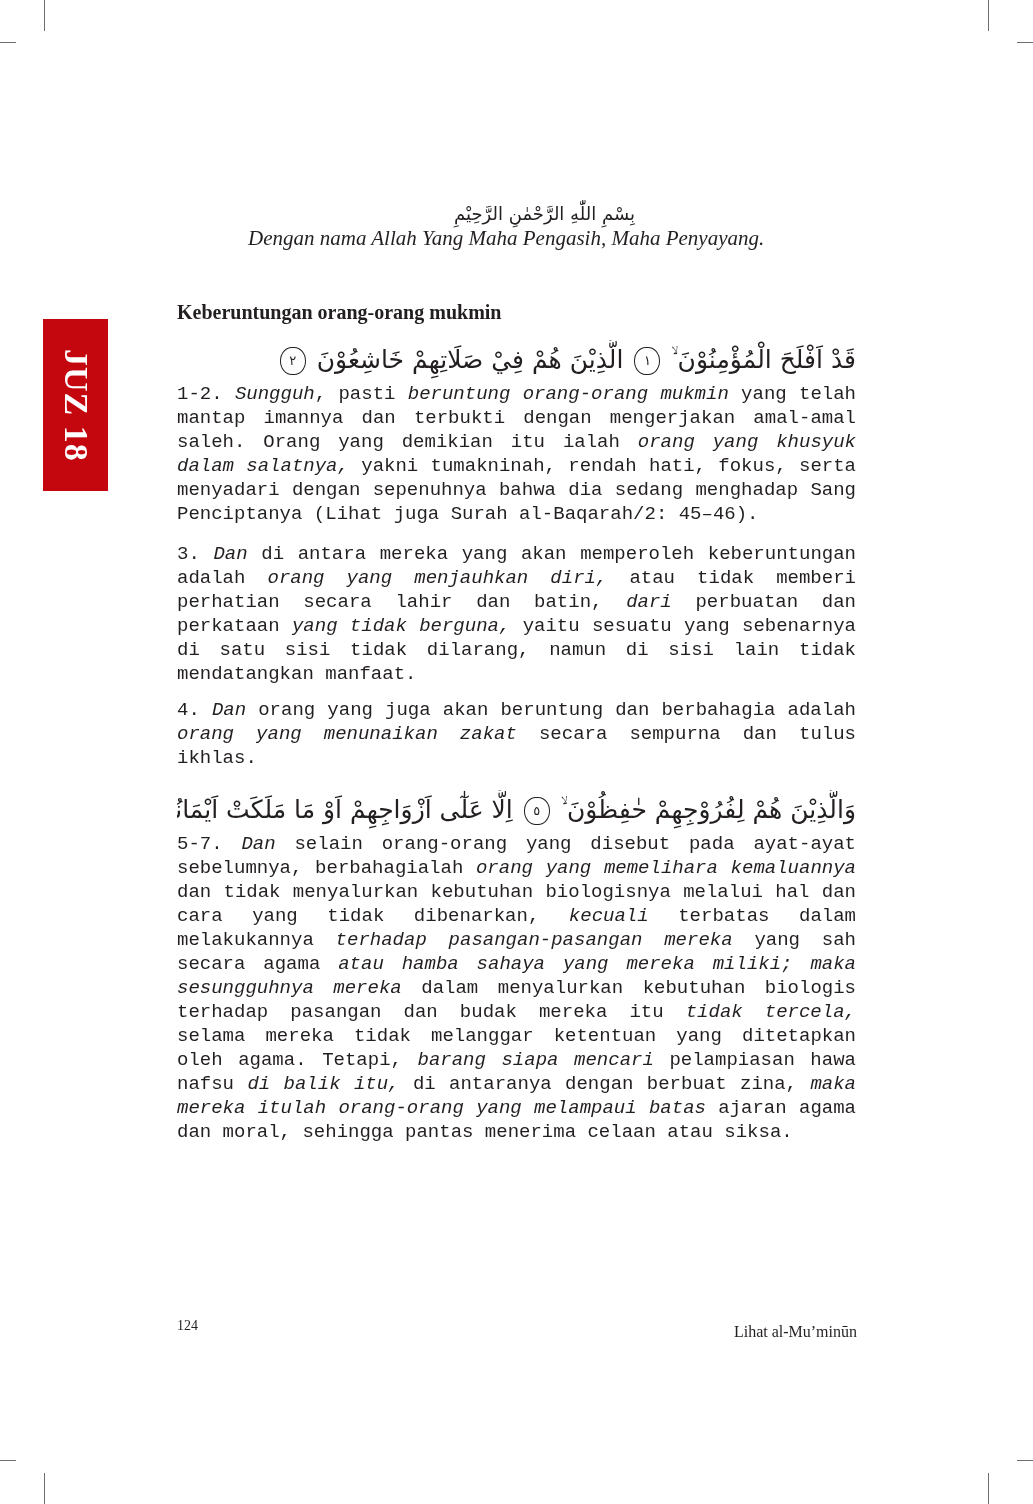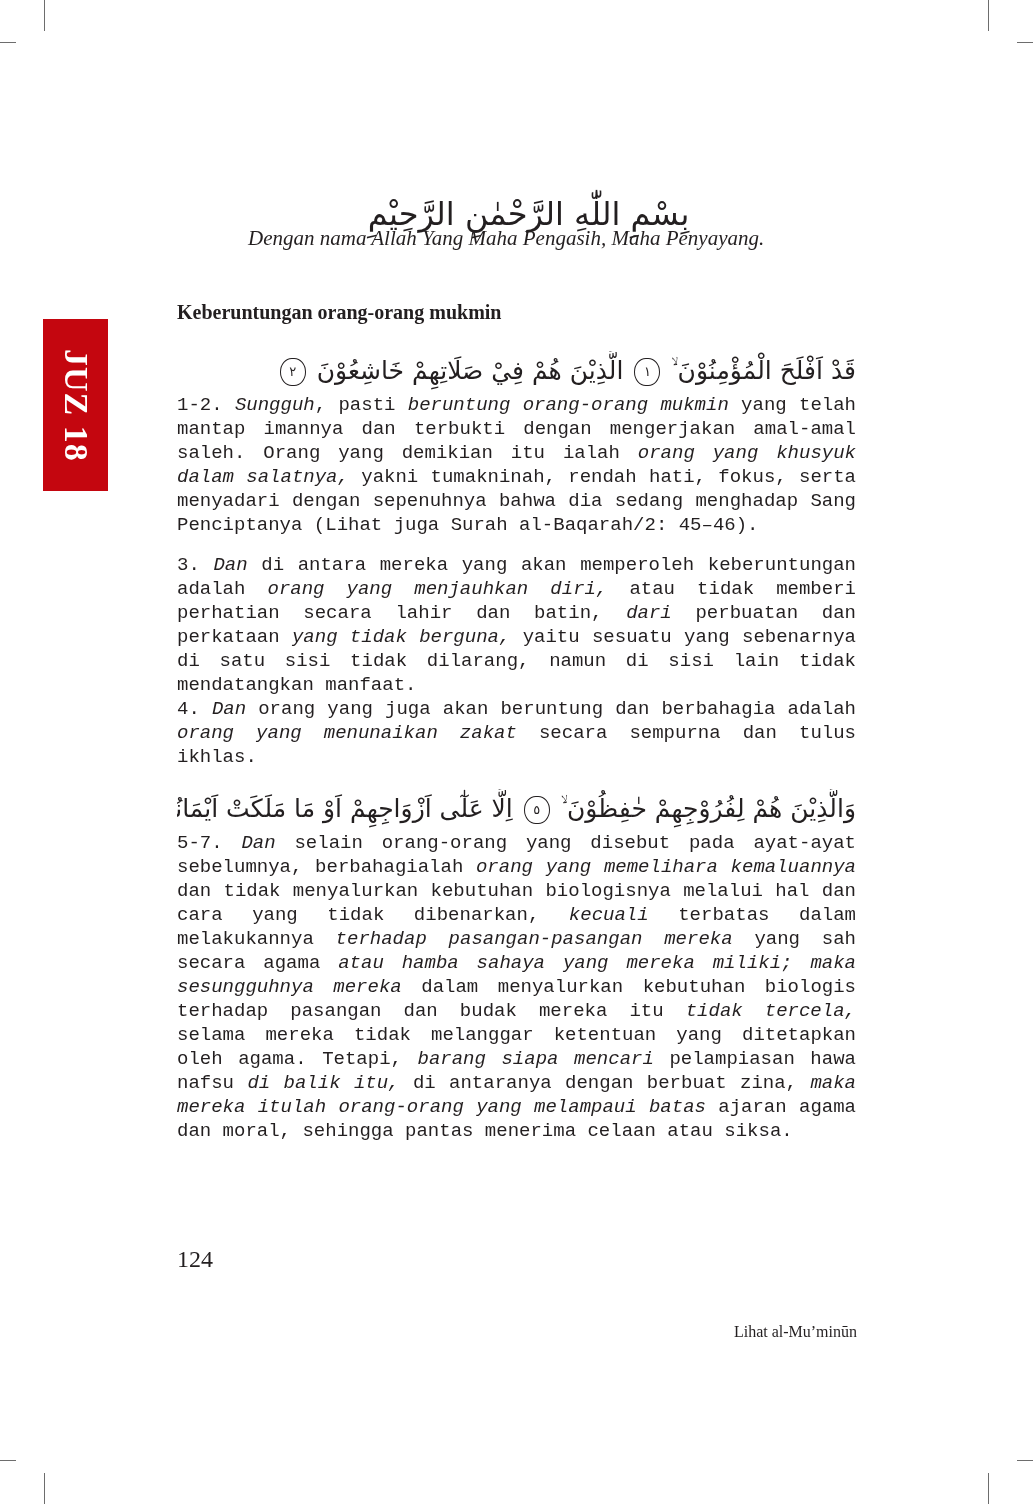--- a/index.html
+++ b/index.html
@@ -5,33 +5,33 @@
   html, body { margin: 0; padding: 0; background: #ffffff; }
   body { width: 1033px; height: 1504px; position: relative; overflow: hidden;
          font-family: "Liberation Serif", "DejaVu Serif", serif; color: #231f20; }
   .crop { position: absolute; background: #6d6d6d; }
   .crop.v { width: 1px; height: 31px; }
   .crop.h { height: 1px; width: 16px; }
   .juz-tab { position: absolute; left: 43px; top: 319px; width: 65px; height: 172px;
              background: #c4060f; display: flex; align-items: center; justify-content: center; }
   .juz-tab span { color: #ffffff; font-weight: bold; font-size: 34px; letter-spacing: 1px;
                   writing-mode: vertical-rl; white-space: nowrap; font-family: "Liberation Serif", serif; }
-  .basmalah { position: absolute; left: 0; width: 927px; top: 196px; text-align: center;
-              direction: rtl; font-family: "DejaVu Sans", sans-serif; font-size: 32px; line-height: 36px; }
+  .basmalah { position: absolute; left: 16px; width: 927px; top: 196px; text-align: center;
+              direction: rtl; font-family: "DejaVu Sans", sans-serif; font-size: 18px; line-height: 36px; }
   .basmalah-inner { display: inline-block; margin-left: 130px; }
   .basmalah-tr { position: absolute; left: 248px; top: 224px; font-style: italic; font-size: 21px; line-height: 28px; }
   .content { position: absolute; left: 177px; width: 679px; }
   .heading { font-weight: bold; font-size: 20px; line-height: 26px; }
   .arabic { direction: rtl; text-align: right; font-family: "DejaVu Sans", sans-serif; font-size: 25px; line-height: 40px;
             white-space: nowrap; overflow: hidden; }
   .ayah-mark { display: inline-block; width: 24px; height: 26px; border: 1.5px solid #231f20; border-radius: 50% / 55%;
                text-align: center; font-size: 13px; line-height: 26px; vertical-align: middle; margin: 0 3px; }
   .para { font-size: 19px; line-height: 24px; text-align: justify; margin: 0; hyphens: manual; font-family: Liberation Mono, monospace; }
   .para i { font-style: italic; }
-  .footer-num { position: absolute; left: 177px; top: 1246px; font-size: 24px; }
+  .footer-num { position: absolute; left: 177px; top: 1318px; font-size: 14px; }
   .footer-title { position: absolute; left: 712px; width: 145px; text-align: right; top: 1323px; font-size: 16px; }
 </style>
 </head>
 <body>
 
 <div class="crop v" style="left:44px; top:0;"></div>
 <div class="crop h" style="left:0; top:42px;"></div>
 <div class="crop v" style="left:988px; top:0;"></div>
 <div class="crop h" style="left:1017px; top:42px;"></div>
 <div class="crop v" style="left:44px; top:1473px;"></div>
@@ -44,33 +44,33 @@
 </div>
 
 <div class="basmalah">
   <span class="basmalah-inner">بِسْمِ اللّٰهِ الرَّحْمٰنِ الرَّحِيْمِ</span>
 </div>
 <div class="basmalah-tr">Dengan nama Allah Yang Maha Pengasih, Maha Penyayang.</div>
 
 <div class="content" id="content" style="top:299px;">
   <div class="heading">Keberuntungan orang-orang mukmin</div>
 
-  <div style="margin-top:26px;">
+  <div style="margin-top:15px;">
     <div class="arabic">
       <span>قَدْ اَفْلَحَ الْمُؤْمِنُوْنَ ۙ</span>
       <span class="ayah-mark">١</span>
       <span>الَّذِيْنَ هُمْ فِيْ صَلَاتِهِمْ خَاشِعُوْنَ</span>
       <span class="ayah-mark">٢</span>
     </div>
     <p class="para" style="margin-top:2px;"><span>1-2. </span><i>Sungguh</i><span>, pasti </span><i>beruntung orang-orang mukmin</i><span> yang telah mantap imannya dan terbukti dengan mengerjakan amal-amal saleh. Orang yang demikian itu ialah </span><i>orang yang khusyuk dalam salatnya,</i><span> yakni tu­makninah, rendah hati, fokus, serta menyadari dengan sepenuhnya bahwa dia sedang menghadap Sang Penciptanya (Lihat juga Surah al-Baqarah/2: 45–46).</span></p>
   </div>
 
   <div style="margin-top:16px;">
     <p class="para" style="margin-top:2px;"><span>3. </span><i>Dan</i><span> di antara mereka yang akan memperoleh keberuntungan adalah </span><i>orang yang menjauhkan diri,</i><span> atau tidak memberi perhatian secara lahir dan batin, </span><i>dari</i><span> perbuatan dan perkataan </span><i>yang tidak berguna,</i><span> yaitu se­suatu yang sebenarnya di satu sisi tidak dilarang, namun di sisi lain tidak mendatangkan manfaat.</span></p>
-    <p class="para" style=""><span>4. </span><i>Dan</i><span> orang yang juga akan beruntung dan berbahagia adalah </span><i>orang yang menunaikan zakat</i><span> secara sempurna dan tulus ikhlas.</span></p>
+    <p class="para" style="margin-top:12px;"><span>4. </span><i>Dan</i><span> orang yang juga akan beruntung dan berbahagia adalah </span><i>orang yang menunaikan zakat</i><span> secara sempurna dan tulus ikhlas.</span></p>
   </div>
 
   <div style="margin-top:20px;">
     <div class="arabic">
       <span>وَالَّذِيْنَ هُمْ لِفُرُوْجِهِمْ حٰفِظُوْنَ ۙ</span>
       <span class="ayah-mark">٥</span>
       <span>اِلَّا عَلٰٓى اَزْوَاجِهِمْ اَوْ مَا مَلَكَتْ اَيْمَانُهُمْ فَاِنَّهُمْ</span>
     </div>
     <p class="para" style="margin-top:2px;"><span>5-7. </span><i>Dan</i><span> selain orang-orang yang disebut pada ayat-ayat sebelumnya, berbahagialah </span><i>orang yang memelihara kemaluannya</i><span> dan tidak menya­lurkan kebutuhan biologisnya melalui hal dan cara yang tidak dibe­narkan, </span><i>kecuali</i><span> terbatas dalam melakukannya </span><i>terhadap pasangan-pasangan mereka</i><span> yang sah secara agama </span><i>atau hamba sahaya yang mereka miliki; maka sesungguhnya mereka</i><span> dalam menyalurkan kebutuhan biologis terhadap pasangan dan budak mereka itu </span><i>tidak tercela,</i><span> selama mereka tidak melanggar ketentuan yang ditetapkan oleh agama. Tetapi, </span><i>barang siapa mencari</i><span> pelampiasan hawa nafsu </span><i>di balik itu,</i><span> di antaranya dengan berbuat zina, </span><i>maka mereka itulah orang-orang yang melampaui batas</i><span> ajaran agama dan moral, sehingga pantas menerima celaan atau siksa.</span></p>
   </div>

